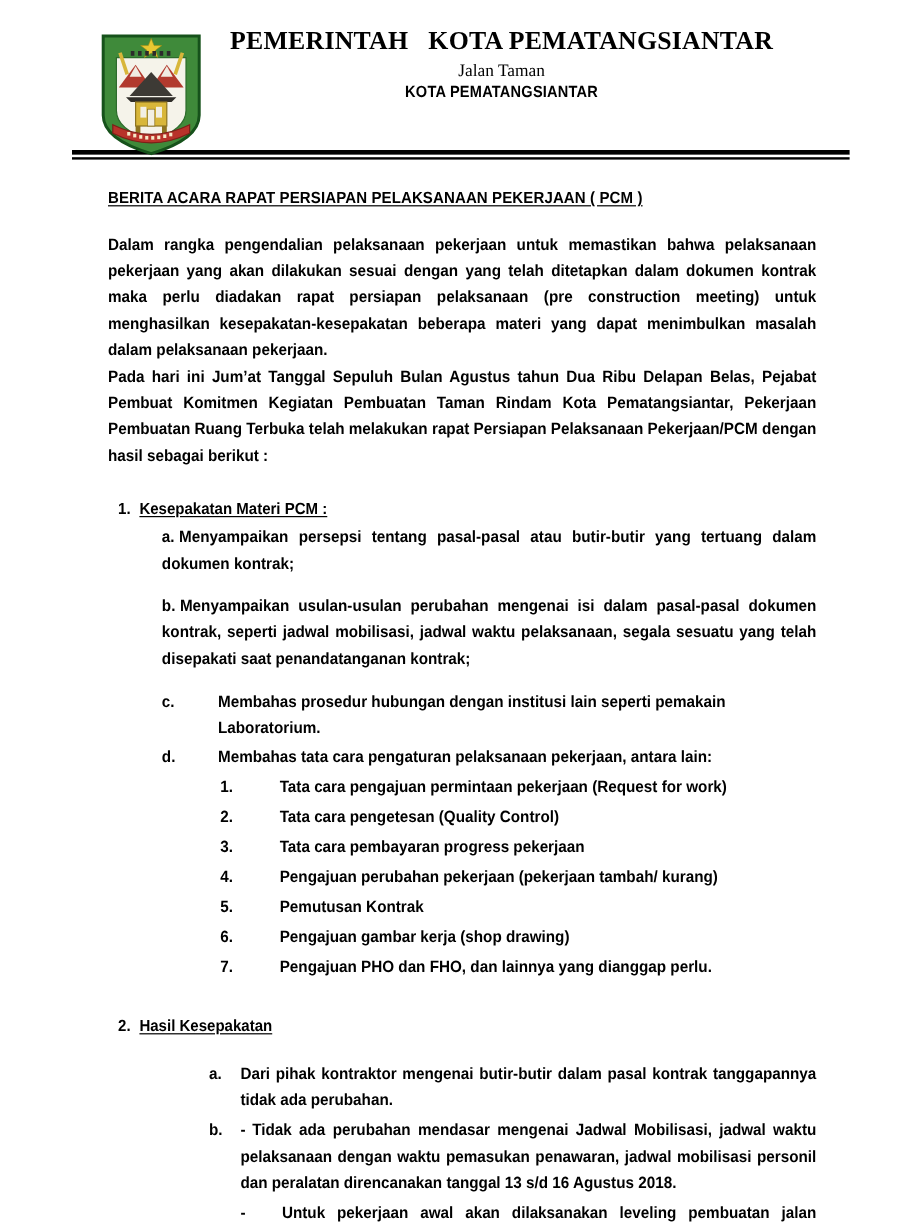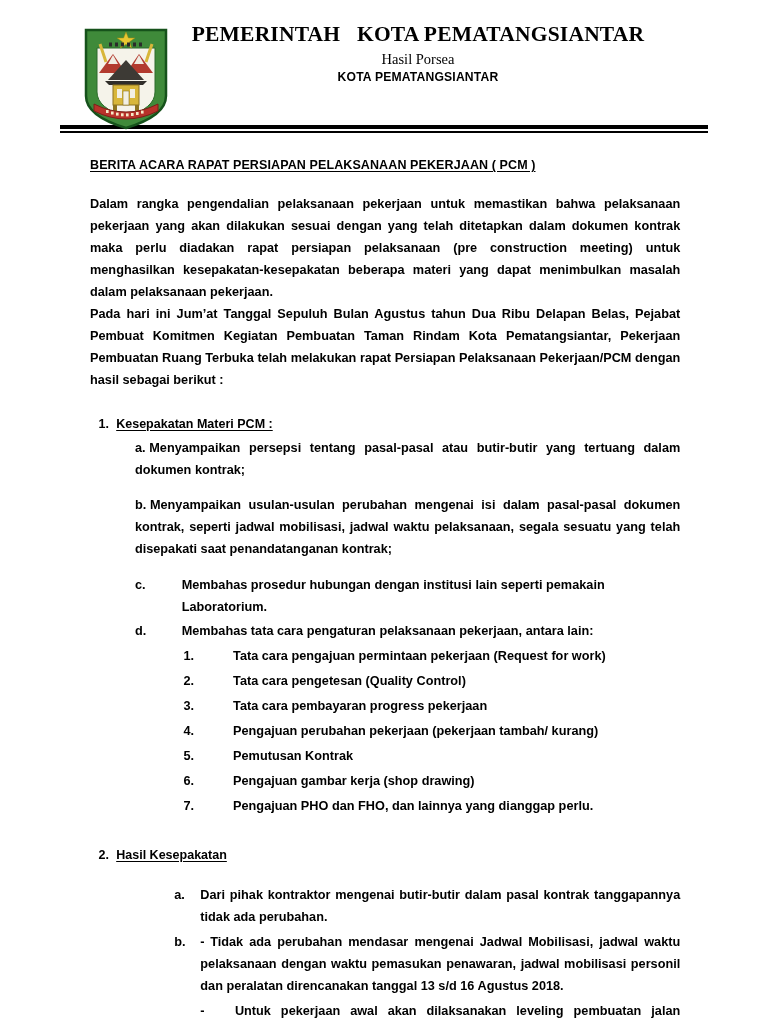--- a/index.html
+++ b/index.html
@@ -288,21 +288,21 @@
           <rect x="46" y="89.4" width="2.6" height="3"></rect>
           <rect x="51" y="89" width="2.6" height="3"></rect>
           <rect x="56" y="88" width="2.6" height="3"></rect>
           <rect x="61" y="86.6" width="2.6" height="3"></rect>
         </g>
       </svg>
     </div>
 
     <div class="letterhead-text">
       <div class="lh-line1">PEMERINTAH   KOTA PEMATANGSIANTAR</div>
-      <div class="lh-line3">Hasil Porsea</div>
+      <div class="lh-line3">Jalan Taman</div>
       <div class="lh-line4">KOTA PEMATANGSIANTAR</div>
     </div>
   </div>
 
   <div class="rules">
     <div class="rule-thick"></div>
     <div class="rule-gap"></div>
     <div class="rule-thin"></div>
   </div>
 

